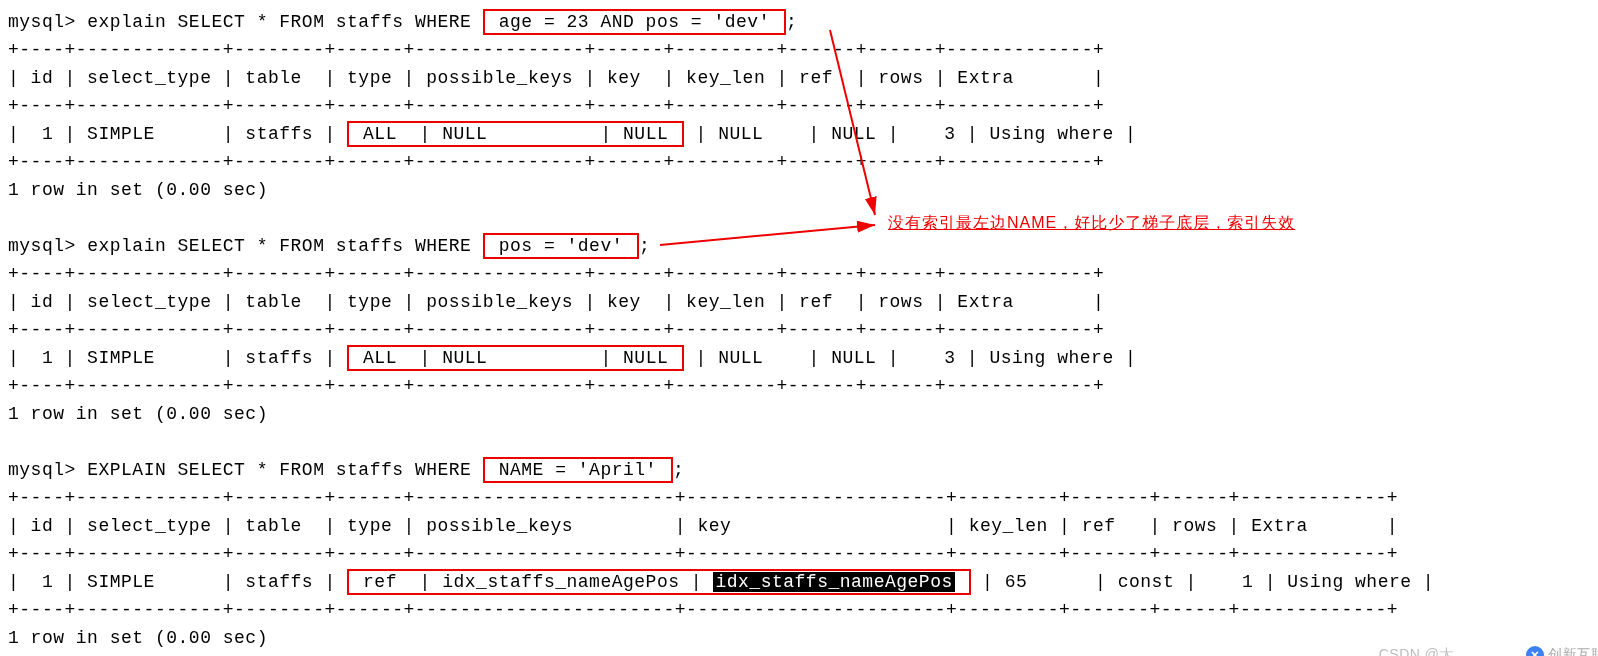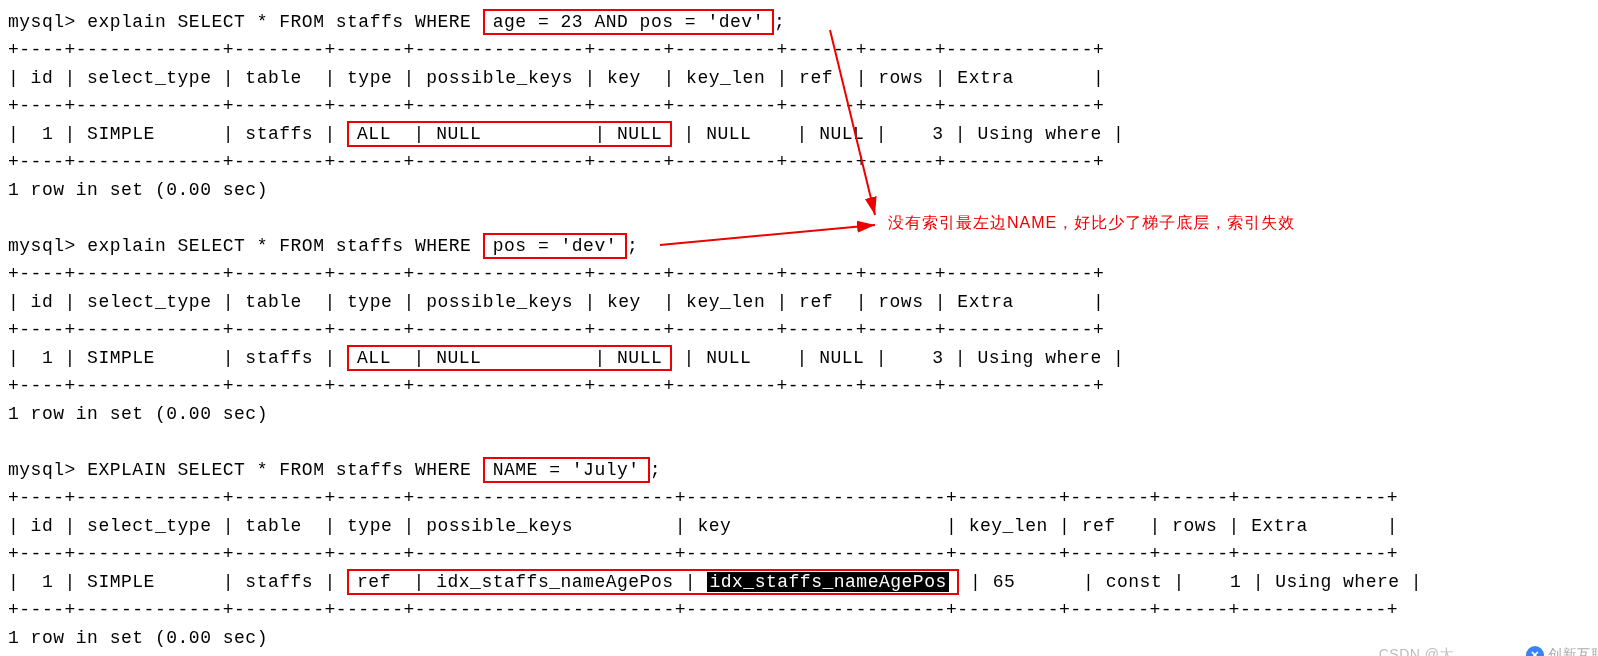--- a/index.html
+++ b/index.html
@@ -11,36 +11,37 @@
     color: #000;
     letter-spacing: 0.5px;
     position: relative;
     width: 1598px;
     height: 656px;
     overflow: hidden;
   }
   .line { white-space: pre; line-height: 28px; }
   .redbox {
     border: 2px solid #e00;
-    padding: 0 8px;
+    padding: 0 14px;
     display: inline-block;
     line-height: 22px;
     text-align: center;
   }
   .hl {
     background: #000;
     color: #fff;
     padding: 0 2px;
   }
   .annotation {
     position: absolute;
     color: #e00;
     font-family: "Microsoft YaHei","SimSun",sans-serif;
     font-size: 16px;
     letter-spacing: 1px;
+    text-decoration: underline;
   }
   .arrow {
     position: absolute;
     pointer-events: none;
   }
   .watermark-right {
     position: absolute;
     right: 8px;
     bottom: 8px;
     color: #aaa;
@@ -80,21 +81,21 @@
 
 <div class="line"><span>mysql&gt; </span><span>explain SELECT * FROM staffs WHERE </span><span class="redbox">pos = 'dev'</span><span>;</span></div>
 <div class="line">+----+-------------+--------+------+---------------+------+---------+------+------+-------------+</div>
 <div class="line">| id | select_type | table  | type | possible_keys | key  | key_len | ref  | rows | Extra       |</div>
 <div class="line">+----+-------------+--------+------+---------------+------+---------+------+------+-------------+</div>
 <div class="line"><span>|  1 | SIMPLE      | staffs | </span><span class="redbox"><span>ALL</span><span>  | </span><span>NULL</span><span>          | </span><span>NULL</span></span><span> | NULL    | NULL |    3 | Using where |</span></div>
 <div class="line">+----+-------------+--------+------+---------------+------+---------+------+------+-------------+</div>
 <div class="line">1 row in set (0.00 sec)</div>
 <div class="line"> </div>
 
-<div class="line"><span>mysql&gt; </span><span>EXPLAIN SELECT * FROM staffs WHERE </span><span class="redbox">NAME = 'July'</span><span>;</span></div>
+<div class="line"><span>mysql&gt; </span><span>EXPLAIN SELECT * FROM staffs WHERE </span><span class="redbox">NAME = 'April'</span><span>;</span></div>
 <div class="line">+----+-------------+--------+------+-----------------------+-----------------------+---------+-------+------+-------------+</div>
 <div class="line">| id | select_type | table  | type | possible_keys         | key                   | key_len | ref   | rows | Extra       |</div>
 <div class="line">+----+-------------+--------+------+-----------------------+-----------------------+---------+-------+------+-------------+</div>
 <div class="line"><span>|  1 | SIMPLE      | staffs | </span><span class="redbox"><span>ref</span><span>  | </span><span>idx_staffs_nameAgePos</span><span> | </span><span class="hl">idx_staffs_nameAgePos</span></span><span> | 65      | const |    1 | Using where |</span></div>
 <div class="line">+----+-------------+--------+------+-----------------------+-----------------------+---------+-------+------+-------------+</div>
 <div class="line">1 row in set (0.00 sec)</div>
 
 <div class="annotation" style="left:888px; top:213px;">没有索引最左边NAME，好比少了梯子底层，索引失效</div>
 
 <svg class="arrow" style="left:0;top:0;" width="1598" height="656">

